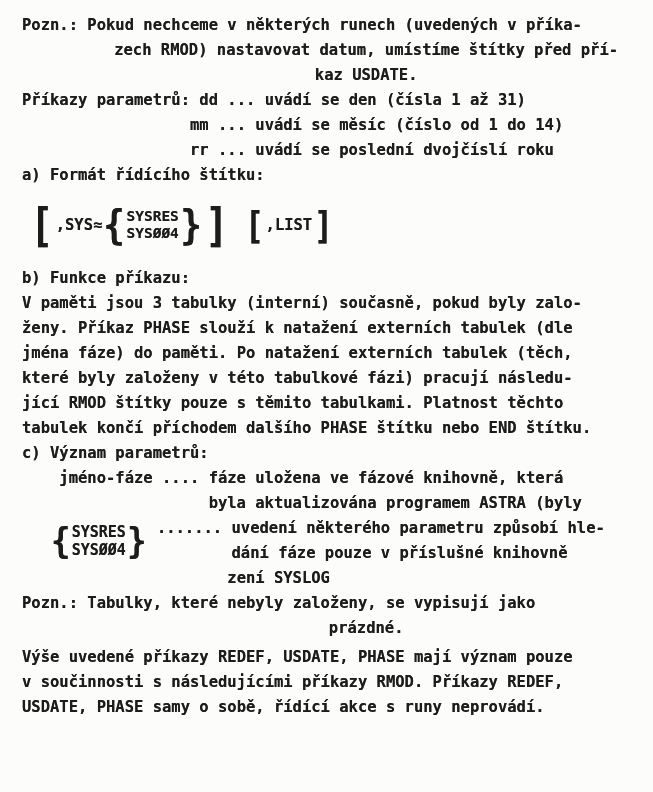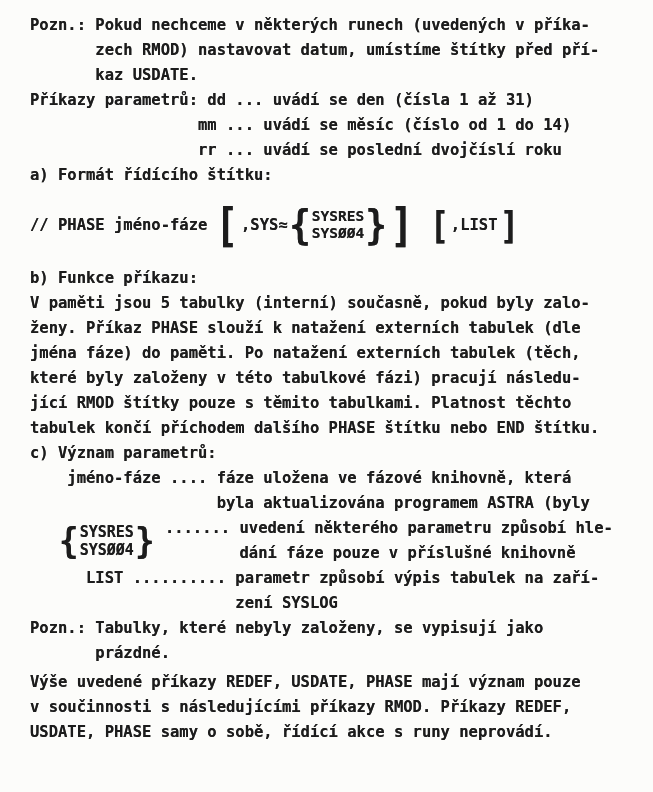--- a/index.html
+++ b/index.html
@@ -1,36 +1,36 @@
 <!DOCTYPE html>
 <html><head>
 <meta charset="utf-8">
 <style>
   html, body { margin: 0; padding: 0; background: #ffffff; }
   .page {
     position: relative;
     width: 653px;
     height: 792px;
     box-sizing: border-box;
-    padding: 13px 8px 0 30px;
+    padding: 13px 8px 0 22px;
     background: #fcfcfa;
     color: #1c1c1c;
     font-family: "DejaVu Sans Mono", "Liberation Mono", monospace;
     font-weight: 700;
     font-size: 15.5px;
     overflow: hidden;
     text-shadow: 0 0 0.5px rgba(20,20,20,0.7);
   }
   .line {
     white-space: pre;
     line-height: 25px;
     min-height: 25px;
   }
   .ml1 { margin-left: 1ch; }
-  .ind-note   { margin-left: 7ch; }
+  .ind-note   { margin-left: 7ch; text-align: center; }
   .ind-items  { margin-left: 18ch; }
   .ind-p1     { margin-left: 4ch; }
   .ind-p1c    { margin-left: 20ch; }
   .ind-list   { margin-left: 6ch; }
   .ind-listc  { margin-left: 22ch; }
   .heading-underline {
     text-decoration: underline;
     text-decoration-thickness: 2px;
     text-underline-offset: 4px;
   }
@@ -105,39 +105,38 @@
   <div class="line ind-note">zech RMOD) nastavovat datum, umístíme štítky před pří-</div>
   <div class="line ind-note">kaz USDATE.</div>
 
   <div class="line"><span>Příkazy parametrů:</span><span class="ml1">dd</span><span class="ml1">...</span><span class="ml1">uvádí se den (čísla 1 až 31)</span></div>
   <div class="line ind-items"><span>mm</span><span class="ml1">...</span><span class="ml1">uvádí se měsíc (číslo od 1 do 14)</span></div>
   <div class="line ind-items"><span>rr</span><span class="ml1">...</span><span class="ml1">uvádí se poslední dvojčíslí roku</span></div>
 
   <div class="line">a) Formát řídícího štítku:</div>
 
   <div class="syntax-row">
-    <span>// PHASE jméno-fáze</span>
     <span class="gap6"></span>
     <span class="bkt">[</span>
     <span>,SYS≈</span>
     <span class="brc">{</span>
     <span class="stack">
       <span>SYSRES</span>
       <span>SYSØØ4</span>
     </span>
     <span class="brc">}</span>
     <span class="bkt">]</span>
     <span class="gap12"></span>
     <span class="bkt-sm">[</span>
     <span>,LIST</span>
     <span class="bkt-sm">]</span>
   </div>
 
   <div class="line">b) Funkce příkazu:</div>
-  <div class="line">V paměti jsou 5 tabulky (interní) současně, pokud byly zalo-</div>
+  <div class="line">V paměti jsou 3 tabulky (interní) současně, pokud byly zalo-</div>
   <div class="line">ženy. Příkaz PHASE slouží k natažení externích tabulek (dle</div>
   <div class="line">jména fáze) do paměti. Po natažení externích tabulek (těch,</div>
   <div class="line">které byly založeny v této tabulkové fázi) pracují následu-</div>
   <div class="line">jící RMOD štítky pouze s těmito tabulkami. Platnost těchto</div>
   <div class="line">tabulek končí příchodem dalšího PHASE štítku nebo END štítku.</div>
 
   <div class="line">c) Význam parametrů:</div>
 
   <div class="line ind-p1"><span>jméno-fáze</span><span class="ml1">....</span><span class="ml1">fáze uložena ve fázové knihovně, která</span></div>
   <div class="line ind-p1c">byla aktualizována programem ASTRA (byly</div>
@@ -148,21 +147,20 @@
       <span>SYSRES</span>
       <span>SYSØØ4</span>
     </span>
     <span class="brc2">}</span>
     <span class="sysdesc">
       <span class="dline"><span class="ml1">.......</span><span class="ml1">uvedení některého parametru způsobí hle-</span></span>
       <span class="dline dcont"><span class="ml1">dání fáze pouze v příslušné knihovně</span></span>
     </span>
   </div>
 
-  <div class="line ind-list"><span>LIST</span><span class="ml1">..........</span><span class="ml1">parametr způsobí výpis tabulek na zaří-</span></div>
   <div class="line ind-listc">zení SYSLOG</div>
 
   <div class="line"><span>Pozn.:</span><span class="ml1">Tabulky, které nebyly založeny, se vypisují jako</span></div>
   <div class="line ind-note">prázdné.</div>
 
   <div class="line mt4">Výše uvedené příkazy REDEF, USDATE, PHASE mají význam pouze</div>
   <div class="line">v součinnosti s následujícími příkazy RMOD. Příkazy REDEF,</div>
   <div class="line">USDATE, PHASE samy o sobě, řídící akce s runy neprovádí.</div>
 
 </div>

